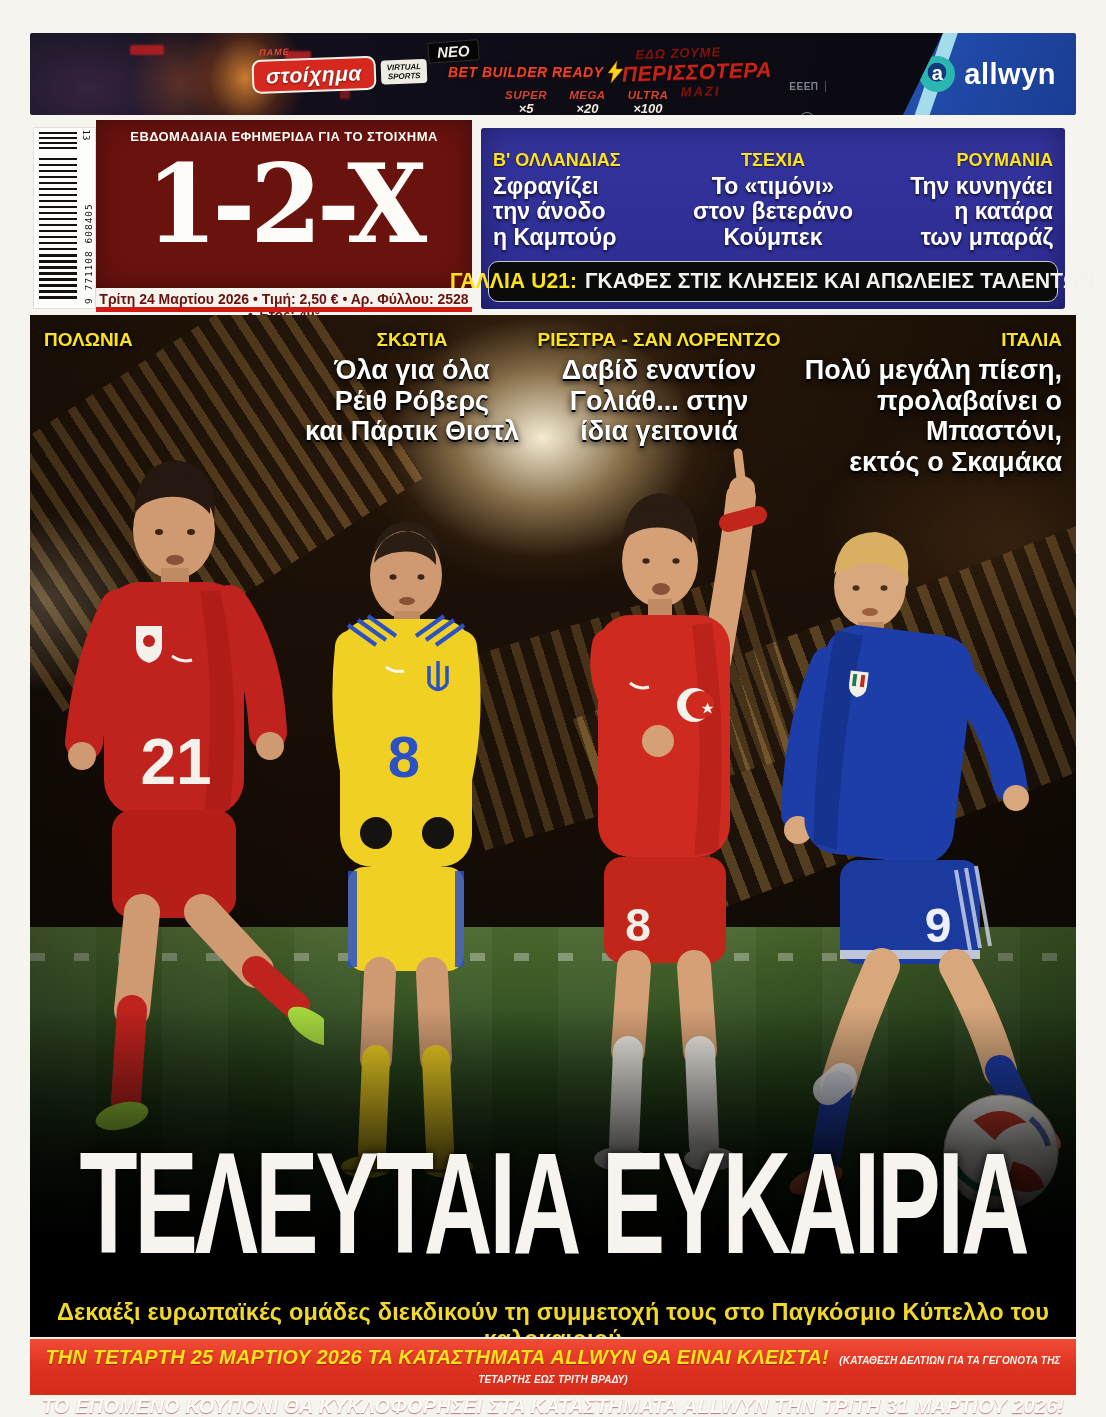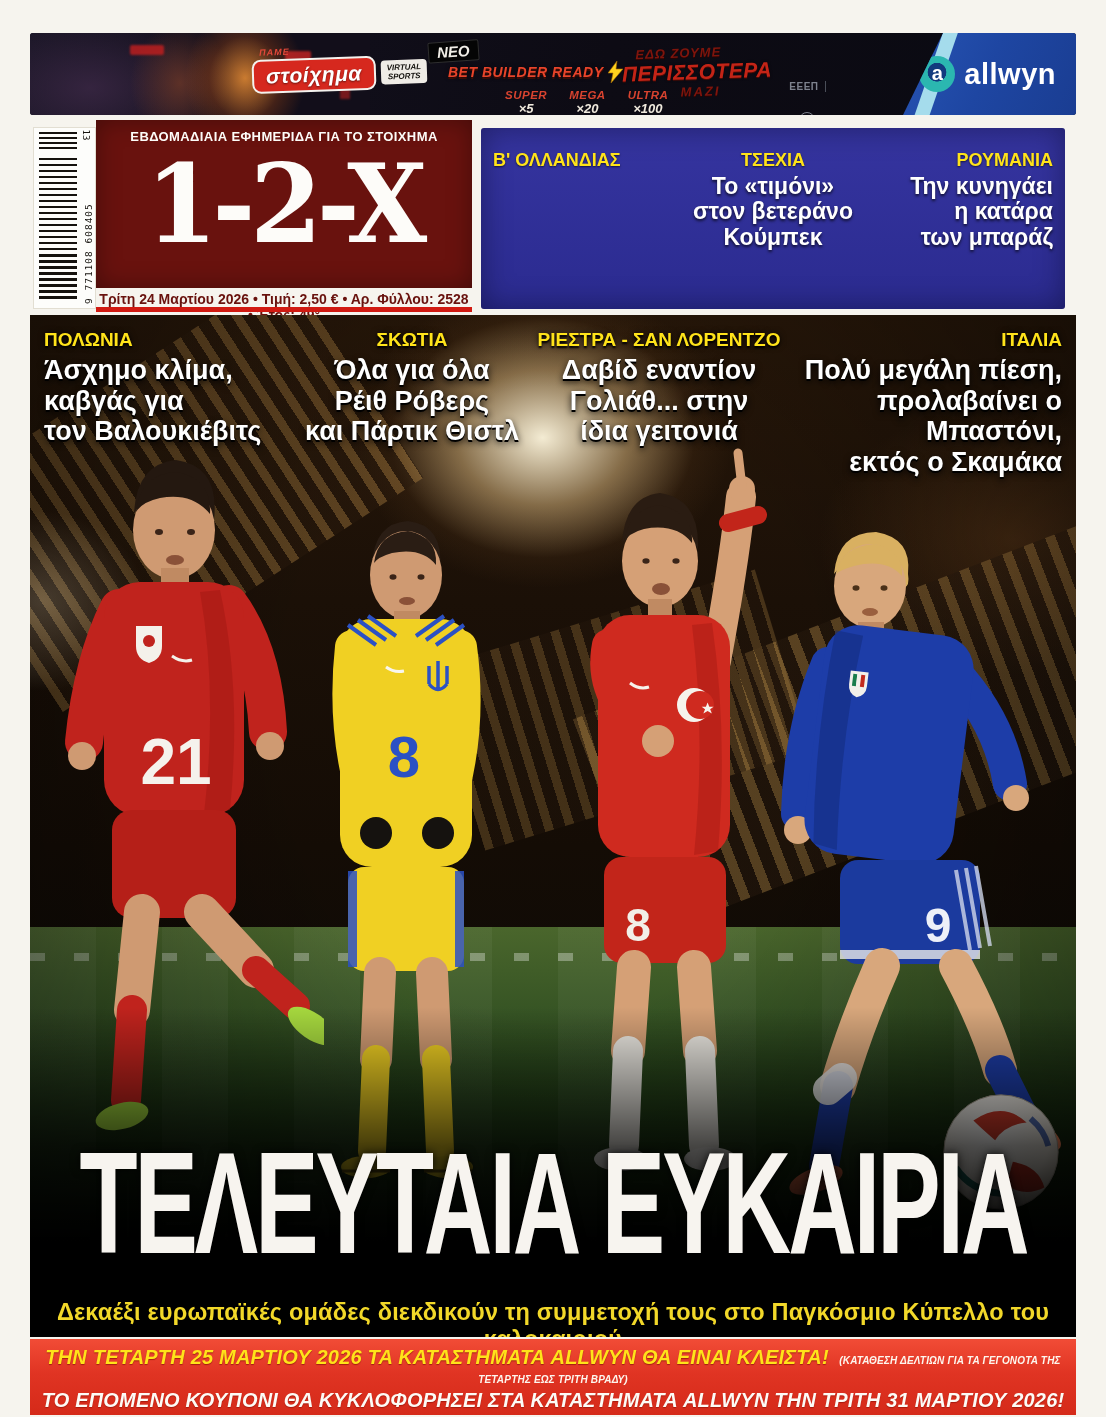--- a/index.html
+++ b/index.html
@@ -212,28 +212,28 @@
     text-shadow:0 0 8px rgba(0,0,0,.9);
   }
   .poster-subhead {
     position:absolute; left:0; right:0; top:984px; text-align:center;
     color:#f2d829; font-size:23.5px; font-weight:800; letter-spacing:.2px;
     text-shadow:0 2px 2px #000;
   }
 
   
   .closure-strip {
-    left:30px; top:1339px; width:1046px; height:76px;
+    left:30px; top:1339px; width:1046px; height:56px;
     background:linear-gradient(180deg,#f14c36 0%,#e03423 45%,#d52a19 100%);
     text-align:center; padding-top:7px;
   }
   .cs-line1 { color:#ffe31a; font-size:20px; font-weight:900; font-style:italic; letter-spacing:.2px;
     text-shadow:0 1px 1px rgba(120,10,0,.6); }
   .cs-note { color:#fdf6ee; font-size:10px; font-weight:800; font-style:italic; margin-left:6px; letter-spacing:.2px; }
-  .cs-line2 { color:#fdfbf6; font-size:20px; font-weight:900; font-style:italic; margin-top:2px; letter-spacing:.2px;
+  .cs-line2 { color:#fdfbf6; font-size:20px; font-weight:900; font-style:italic; margin-top:8px; letter-spacing:.2px;
     text-shadow:0 1px 1px rgba(120,10,0,.5); }
 </style>
 </head>
 <body>
 
 <div class="abs ad-banner">
   <div class="abs ad-scene">
     <div class="abs neon1"></div>
     <div class="abs neon2"></div>
     <div class="abs neon3"></div>
@@ -301,50 +301,56 @@
   <div class="masthead-tagline">ΕΒΔΟΜΑΔΙΑΙΑ ΕΦΗΜΕΡΙΔΑ ΓΙΑ ΤΟ ΣΤΟΙΧΗΜΑ</div>
   <div class="masthead-logo">1-2-X</div>
 </div>
 <div class="abs dateline">Τρίτη 24 Μαρτίου 2026 • Τιμή: 2,50 € • Αρ. Φύλλου: 2528 • Έτος: 49°</div>
 <div class="abs red-underline"></div>
 
 <div class="abs top-stories">
   <div class="ts-cols">
     <div class="ts-col">
       <div class="ts-kicker">Β' ΟΛΛΑΝΔΙΑΣ</div>
+      <div class="ts-headline prelines">Σφραγίζει
+την άνοδο
+η Καμπούρ</div>
     </div>
     <div class="ts-col ts-c2">
       <div class="ts-kicker">ΤΣΕΧΙΑ</div>
       <div class="ts-headline prelines">Το «τιμόνι»
 στον βετεράνο
 Κούμπεκ</div>
     </div>
     <div class="ts-col ts-c3">
       <div class="ts-kicker">ΡΟΥΜΑΝΙΑ</div>
       <div class="ts-headline prelines">Την κυνηγάει
 η κατάρα
 των μπαράζ</div>
+    </div>
+  </div>
+  <div class="france-strip">
+    <div class="fs-inner">
+      <span class="fs-kicker">ΓΑΛΛΙΑ U21:</span>
+      <span class="fs-text">ΓΚΑΦΕΣ ΣΤΙΣ ΚΛΗΣΕΙΣ ΚΑΙ ΑΠΩΛΕΙΕΣ ΤΑΛΕΝΤΩΝ</span>
     </div>
   </div>
 </div>
 
 <div class="abs poster">
   <div class="poster-bg"></div>
   <div class="stand stand1"></div>
   <div class="stand stand2"></div>
   <div class="stand stand3"></div>
   <div class="pitch"></div>
   <div class="adboard"></div>
   <div class="poster-vignette"></div>
 
   <div class="pk pk1">
     <div class="pk-kicker">ΠΟΛΩΝΙΑ</div>
-    <div class="pk-headline prelines">Άσχημο κλίμα,
-καβγάς για
-τον Βαλουκιέβιτς</div>
   </div>
   <div class="pk pk2">
     <div class="pk-kicker">ΣΚΩΤΙΑ</div>
     <div class="pk-headline prelines">Όλα για όλα
 Ρέιθ Ρόβερς
 και Πάρτικ Θιστλ</div>
   </div>
   <div class="pk pk3">
     <div class="pk-kicker">ΡΙΕΣΤΡΑ - ΣΑΝ ΛΟΡΕΝΤΖΟ</div>
     <div class="pk-headline prelines">Δαβίδ εναντίον

